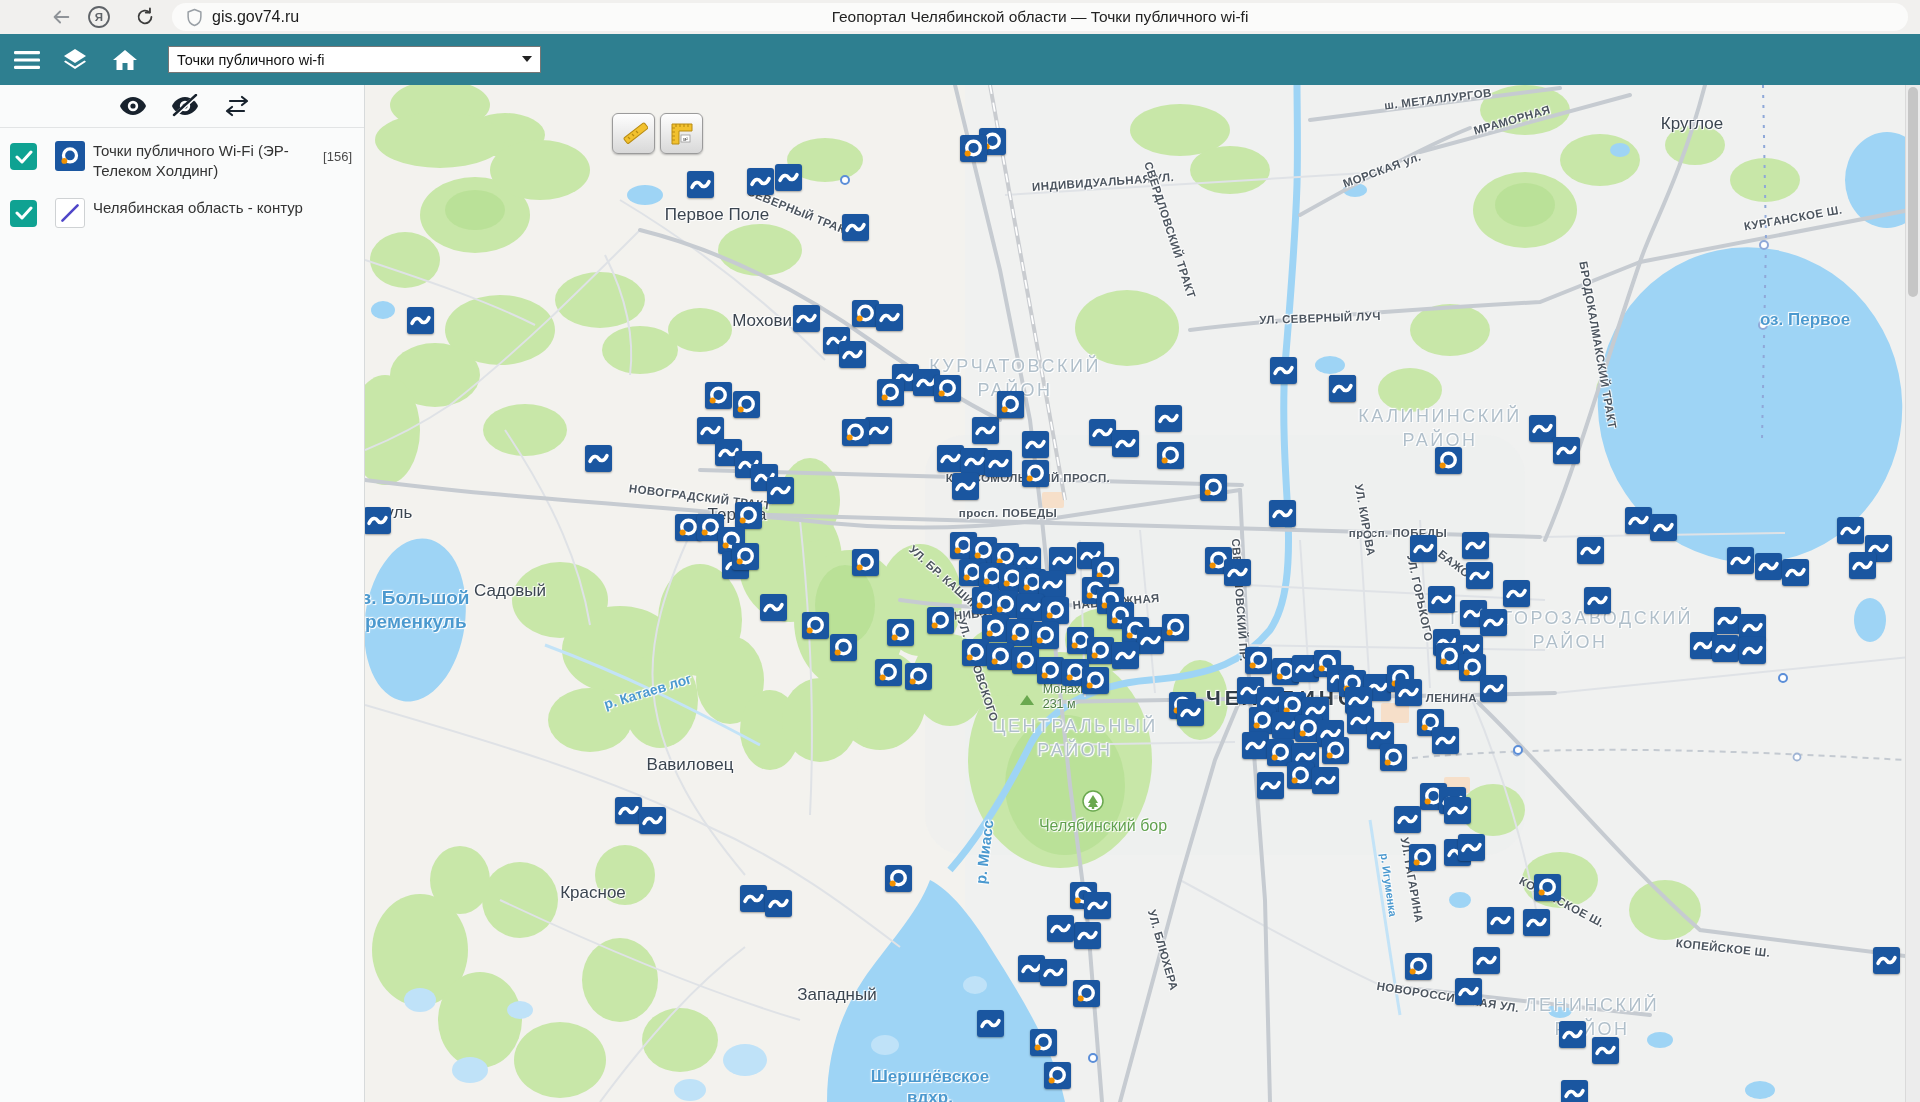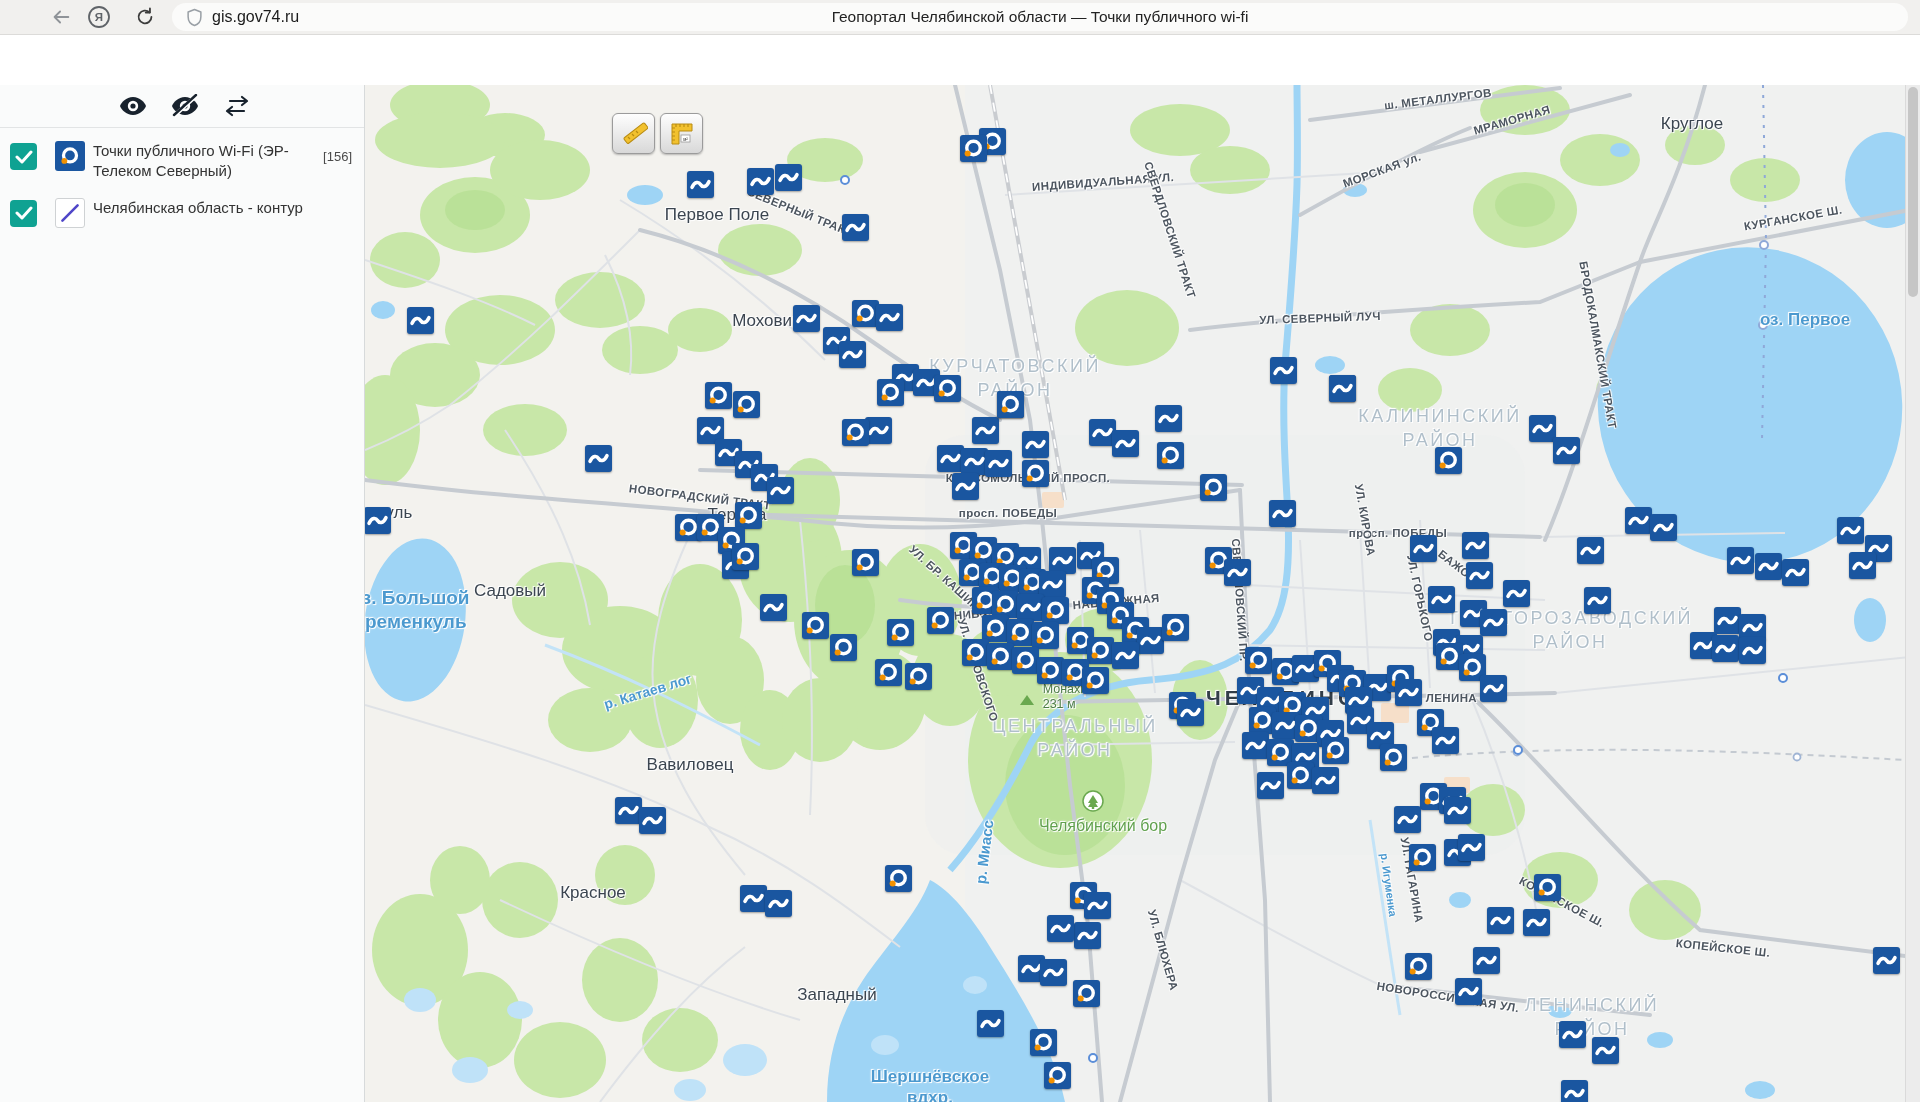--- a/index.html
+++ b/index.html
@@ -102,20 +102,44 @@
     </div>
     <div id="address-field">
       <svg id="shield" width="17" height="19" viewBox="0 0 20 22">
         <path d="M10 1.5 L17.5 4.5 V10 C17.5 15.5 14 19 10 20.5 C6 19 2.5 15.5 2.5 10 V4.5 Z" fill="none" stroke="#9aa0a6" stroke-width="1.8" stroke-linejoin="round"></path>
       </svg>
       <span id="url-text">gis.gov74.ru</span>
       <div id="page-title">Геопортал Челябинской области — Точки публичного wi-fi</div>
     </div>
   </div>
 
+  <div id="app-bar">
+    <div class="abar-btn" id="menu-btn">
+      <svg width="28" height="22" viewBox="0 0 28 22">
+        <rect x="1" y="2" width="26" height="3.2" rx="1.2" fill="#fff"></rect>
+        <rect x="1" y="9.4" width="26" height="3.2" rx="1.2" fill="#fff"></rect>
+        <rect x="1" y="16.8" width="26" height="3.2" rx="1.2" fill="#fff"></rect>
+      </svg>
+    </div>
+    <div class="abar-btn" id="layers-btn">
+      <svg width="28" height="26" viewBox="0 0 28 26">
+        <path d="M14 2 L25 9 L14 16 L3 9 Z" fill="#fff"></path>
+        <path d="M4.5 13.5 L14 19.5 L23.5 13.5 L25 14.8 L14 22 L3 14.8 Z" fill="#fff"></path>
+      </svg>
+    </div>
+    <div class="abar-btn" id="home-btn">
+      <svg width="26" height="24" viewBox="0 0 26 24">
+        <path d="M13 2 L25 12 H21.5 V22 H15.5 V15 H10.5 V22 H4.5 V12 H1 Z" fill="#fff"></path>
+      </svg>
+    </div>
+    <div id="layer-select">
+      <span class="sel-text">Точки публичного wi-fi</span>
+      <span class="caret"></span>
+    </div>
+  </div>
 
   <div id="sidebar">
     <div id="layer-tools">
       <span class="tool-ic">
         <svg width="30" height="22" viewBox="0 0 30 22">
           <path d="M15 2 C8 2 3.5 7.5 2 11 C3.5 14.5 8 20 15 20 C22 20 26.5 14.5 28 11 C26.5 7.5 22 2 15 2 Z" fill="#18222d"></path>
           <circle cx="15" cy="11" r="5.2" fill="#fff"></circle>
           <circle cx="15" cy="11" r="2.6" fill="#18222d"></circle>
         </svg>
       </span>
@@ -142,21 +166,21 @@
         <svg width="18" height="14" viewBox="0 0 18 14">
           <path d="M2 7 L7 12 L16 2" stroke="#fff" stroke-width="3" fill="none" stroke-linecap="round" stroke-linejoin="round"></path>
         </svg>
       </span>
       <span class="licon blue">
         <svg width="26" height="26" viewBox="0 0 24 24">
           <circle cx="12" cy="11.5" r="6" stroke="#fff" stroke-width="3" fill="none"></circle>
           <circle cx="6.8" cy="16.5" r="2.7" fill="#f29100"></circle>
         </svg>
       </span>
-      <span class="ltext">Точки публичного Wi-Fi (ЭР-Телеком Северный)</span>
+      <span class="ltext">Точки публичного Wi-Fi (ЭР-Телеком Холдинг)</span>
       <span class="lcount">[156]</span>
     </div>
 
     <div class="layer-row">
       <span class="cbox">
         <svg width="18" height="14" viewBox="0 0 18 14">
           <path d="M2 7 L7 12 L16 2" stroke="#fff" stroke-width="3" fill="none" stroke-linecap="round" stroke-linejoin="round"></path>
         </svg>
       </span>
       <span class="licon white">

